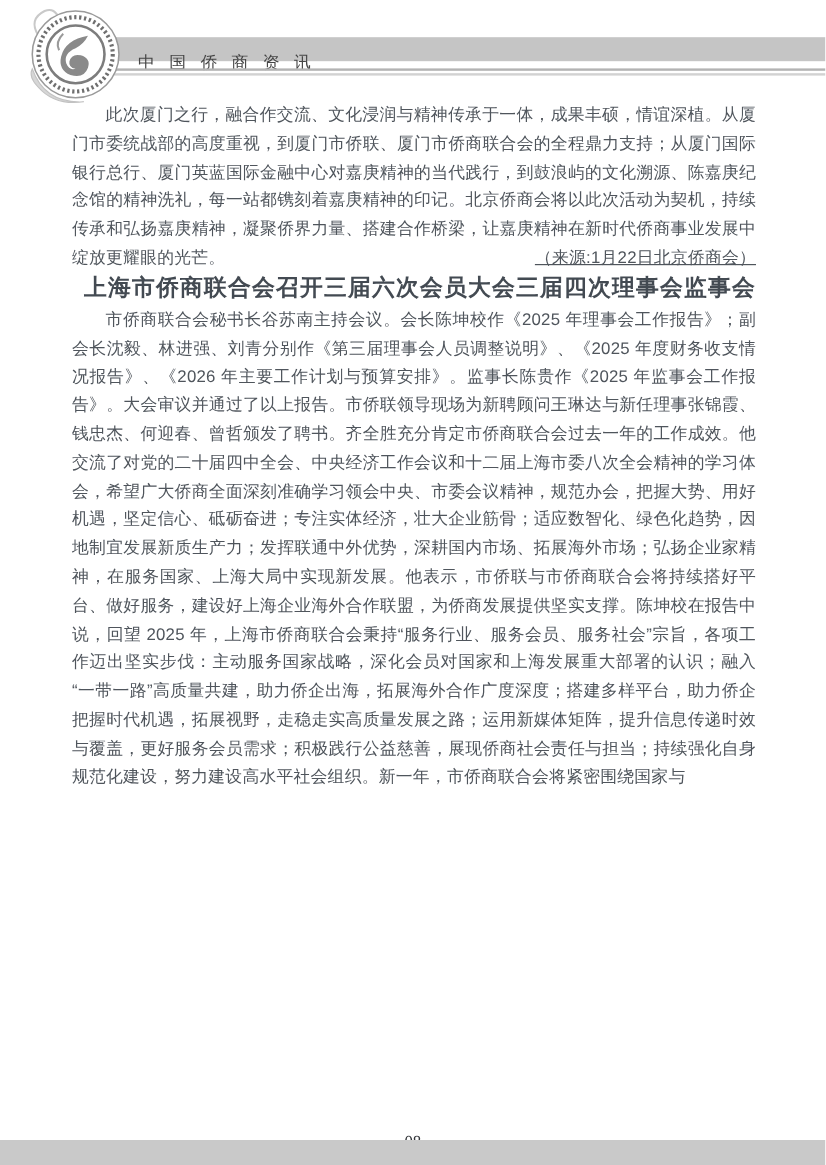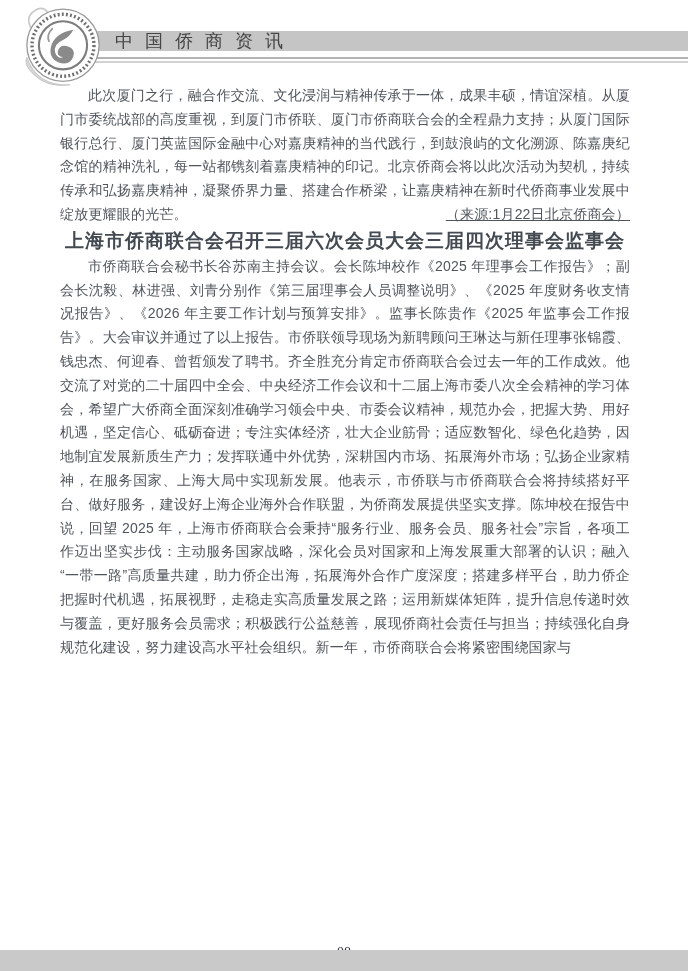--- a/index.html
+++ b/index.html
@@ -14,23 +14,23 @@
 
   
   .header-band {
     position: absolute;
     left: 46px; right: 0; top: 31px;
     height: 20px;
     background: #c5c5c5;
   }
   .masthead {
     position: absolute;
-    left: 115px; top: 31px;
+    left: 115px; top: 42px;
     height: 20px; line-height: 20px;
-    font-size: 18px;
+    font-size: 14px;
     letter-spacing: 12px;
     color: #454545;
     white-space: nowrap;
   }
   .header-rule-1 {
     position: absolute;
     left: 50px; right: 0; top: 57px;
     height: 2px; background: #b3b3b3;
   }
   .header-rule-2 {
@@ -53,21 +53,21 @@
     letter-spacing: 0.2px;
     line-height: 23.8px;
     color: #4f555c;
     text-align: justify;
   }
   .content p { margin: 0; }
   .indent { text-indent: 2em; }
   .source-attr { float: right; text-indent: 0; text-decoration: underline; }
   .headline {
     margin: 25px 0 19px 0;
-    text-align: center;
+    text-align: right;
     font-size: 19px;
     font-weight: bold;
     letter-spacing: 1px;
     line-height: 28px;
     color: #434a52;
     text-indent: 0;
   }
 
   
   .page-number {

